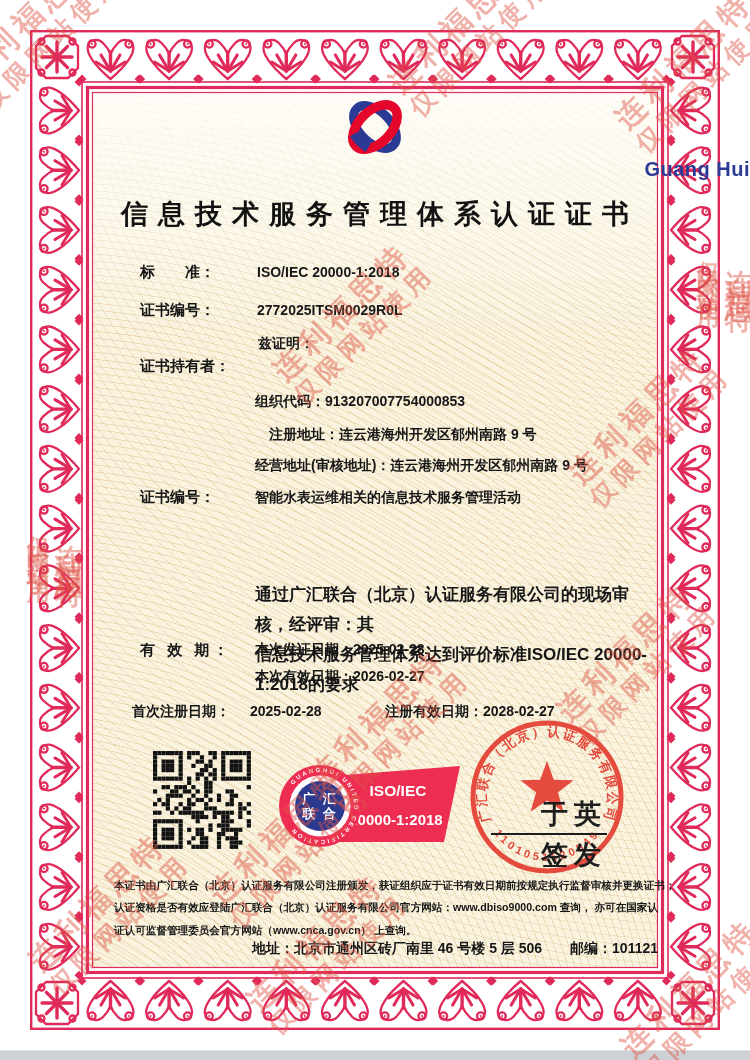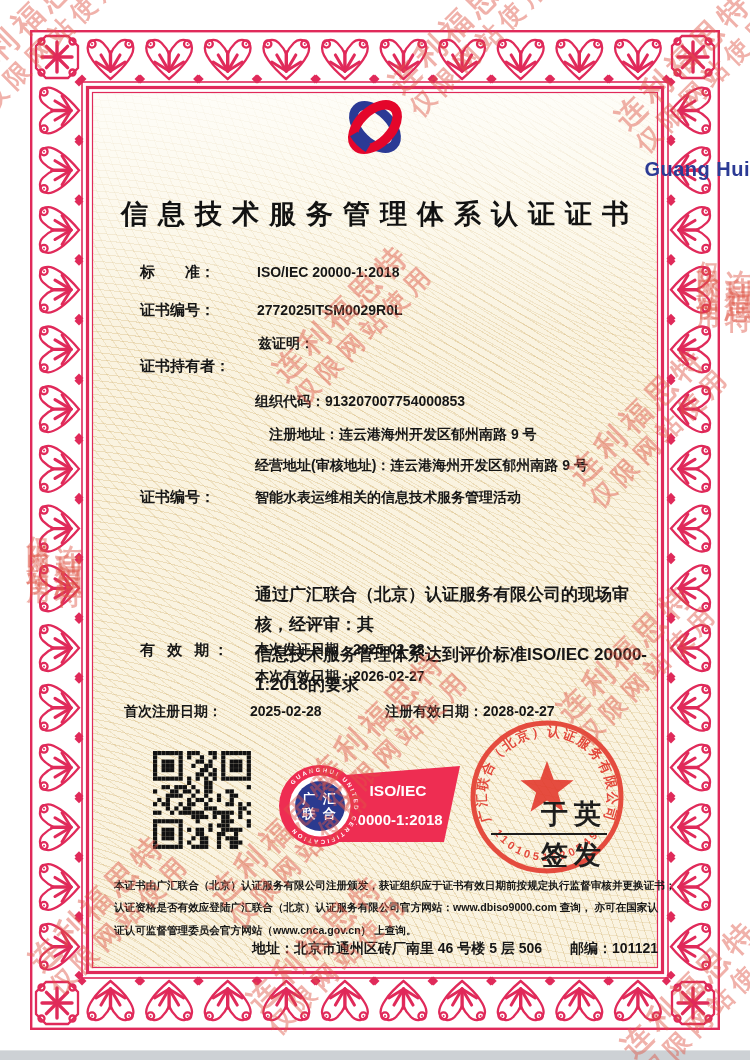--- a/index.html
+++ b/index.html
@@ -179,21 +179,21 @@
 
   <div class="statement">
     <div>通过广汇联合（北京）认证服务有限公司的现场审核，经评审：其</div>
     <div>信息技术服务管理体系达到评价标准ISO/IEC 20000-1:2018的要求</div>
   </div>
 
   <div class="lbl" style="left:140px;top:641px;letter-spacing:4px;">有 效 期：</div>
   <div class="val" style="left:255px;top:641px;">本次发证日期：2025-02-28</div>
   <div class="val" style="left:255px;top:668px;text-align:right;">本次有效日期：2026-02-27</div>
 
-  <div class="lbl" style="left:124px;top:703px;font-size:14px;">首次注册日期：</div>
+  <div class="lbl" style="left:132px;top:703px;font-size:14px;">首次注册日期：</div>
   <div class="val" style="left:250px;top:703px;text-align:center;">2025-02-28</div>
   <div class="val" style="left:385px;top:703px;font-size:14px;">注册有效日期：2028-02-27</div>
 
   <svg id="qr-code" class="abs" style="left:152px;top:751px;" width="100" height="98" viewBox="0 0 100 100">
       <rect x="0.00" y="39.13" width="4.26" height="4.26" fill="#111"></rect>
       <rect x="0.00" y="52.17" width="4.26" height="4.26" fill="#111"></rect>
       <rect x="0.00" y="60.87" width="4.26" height="4.26" fill="#111"></rect>
       <rect x="4.35" y="47.83" width="4.26" height="4.26" fill="#111"></rect>
       <rect x="4.35" y="60.87" width="4.26" height="4.26" fill="#111"></rect>
       <rect x="8.70" y="34.78" width="4.26" height="4.26" fill="#111"></rect>

